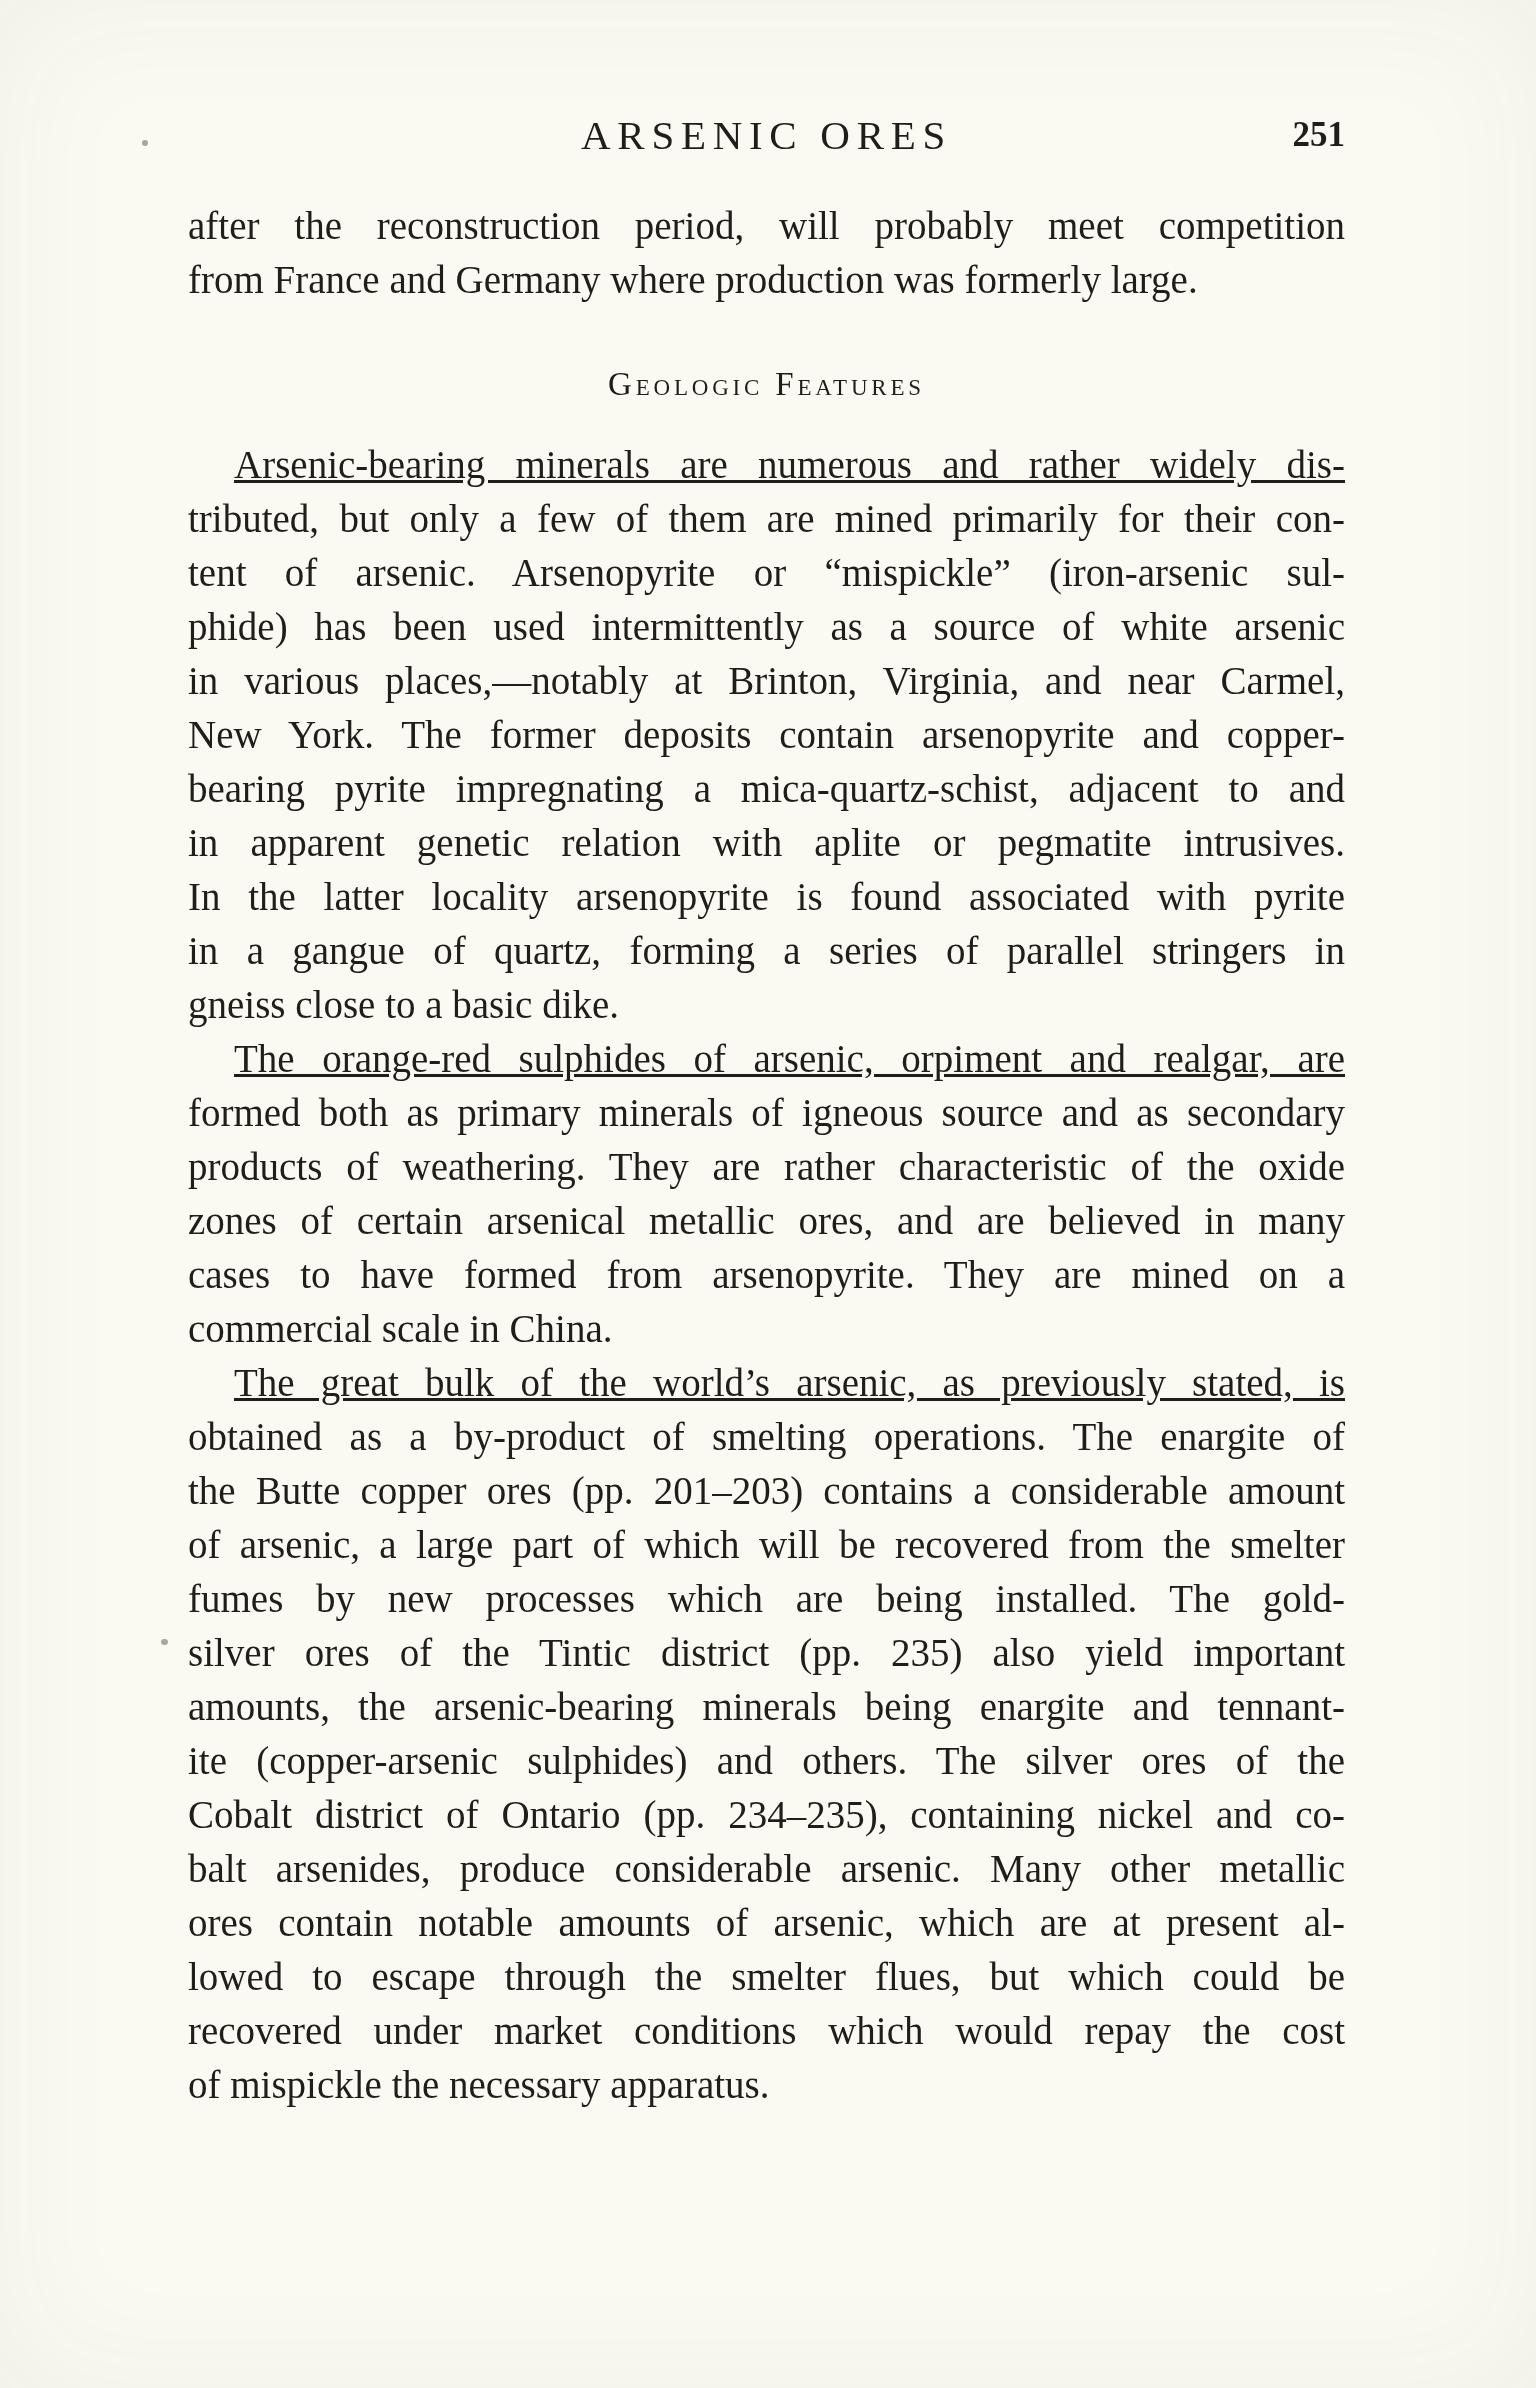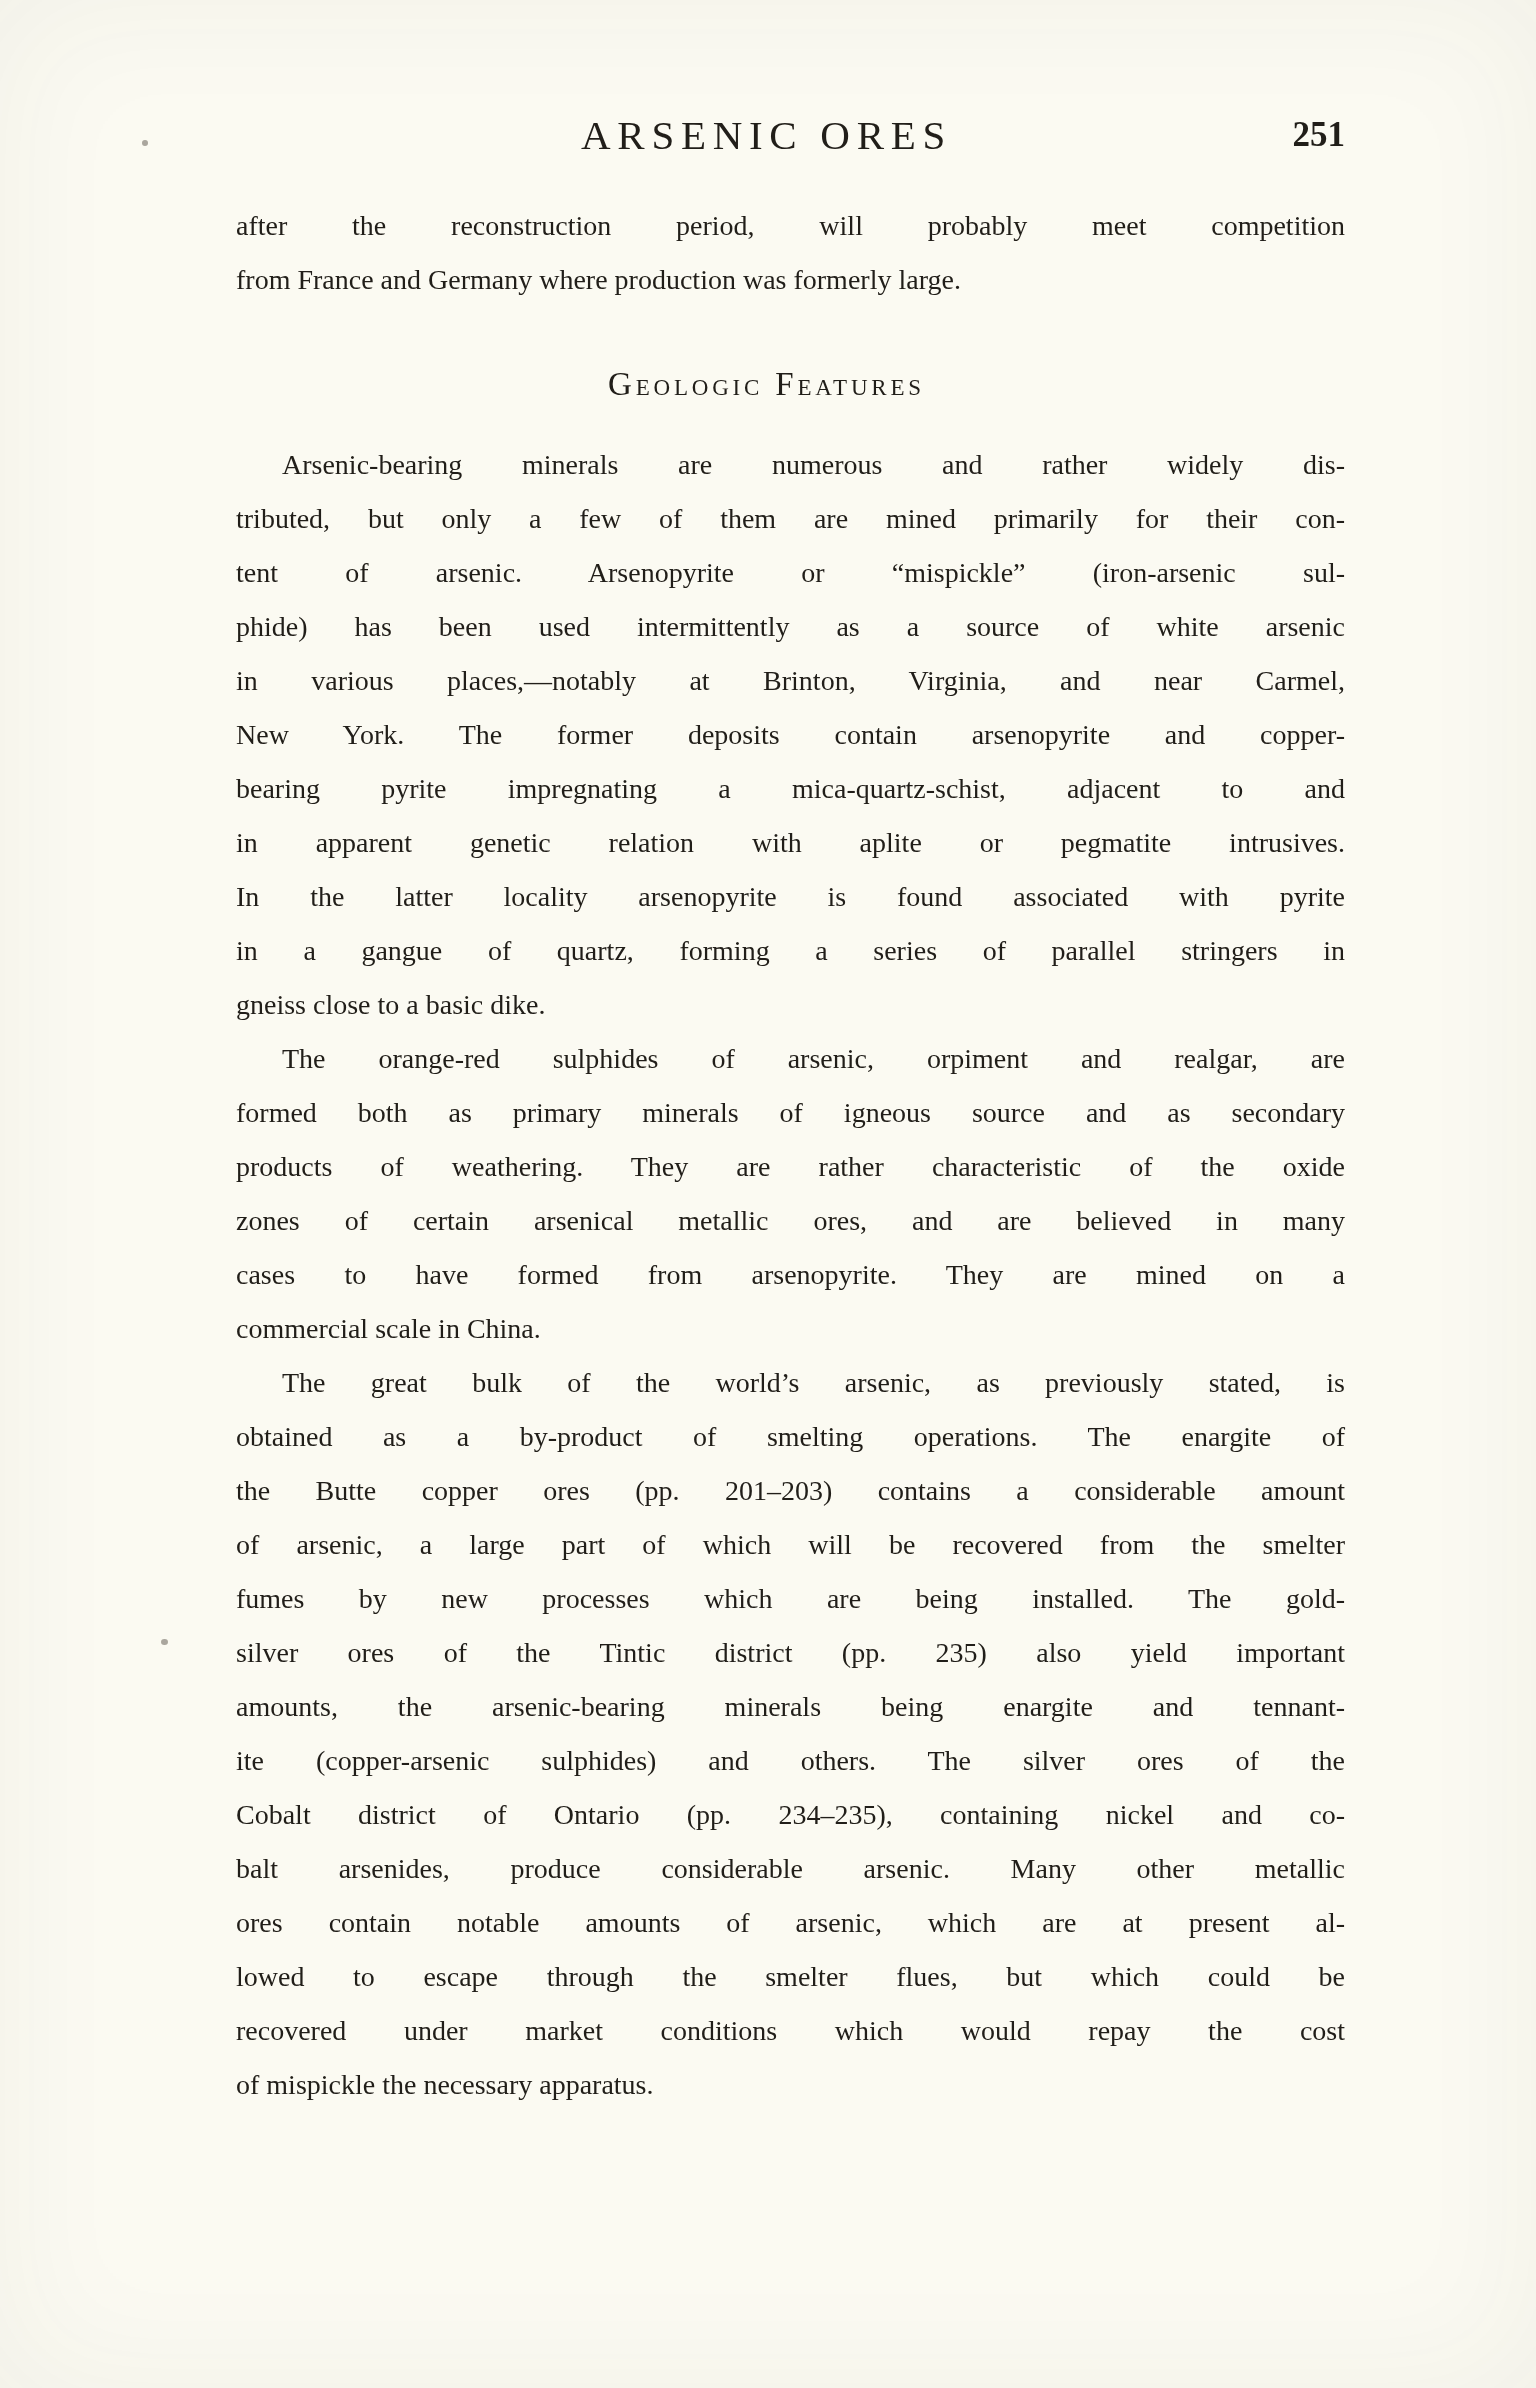--- a/index.html
+++ b/index.html
@@ -41,29 +41,28 @@
   .page-number {
     position: absolute;
     right: 0;
     top: 0;
     font-size: 35px;
     line-height: 54px;
     font-weight: bold;
   }
   .paragraph { margin: 0; }
   .line {
-    font-size: 28px;
+    font-size: 39px;
     line-height: 54px;
     text-align: justify;
     text-align-last: justify;
     white-space: normal;
-    margin-left: 48px;
   }
   .line-last { text-align-last: left; }
-  .line-indent { text-indent: 46px; }
+  .line-indent { text-indent: 46px; text-decoration: underline; }
   .section-heading {
     font-size: 33px;
     font-weight: normal;
     font-variant: small-caps;
     letter-spacing: 3.8px;
     text-align: center;
     line-height: 54px;
     margin: 50px 0 27px 0;
   }
   .speck {

